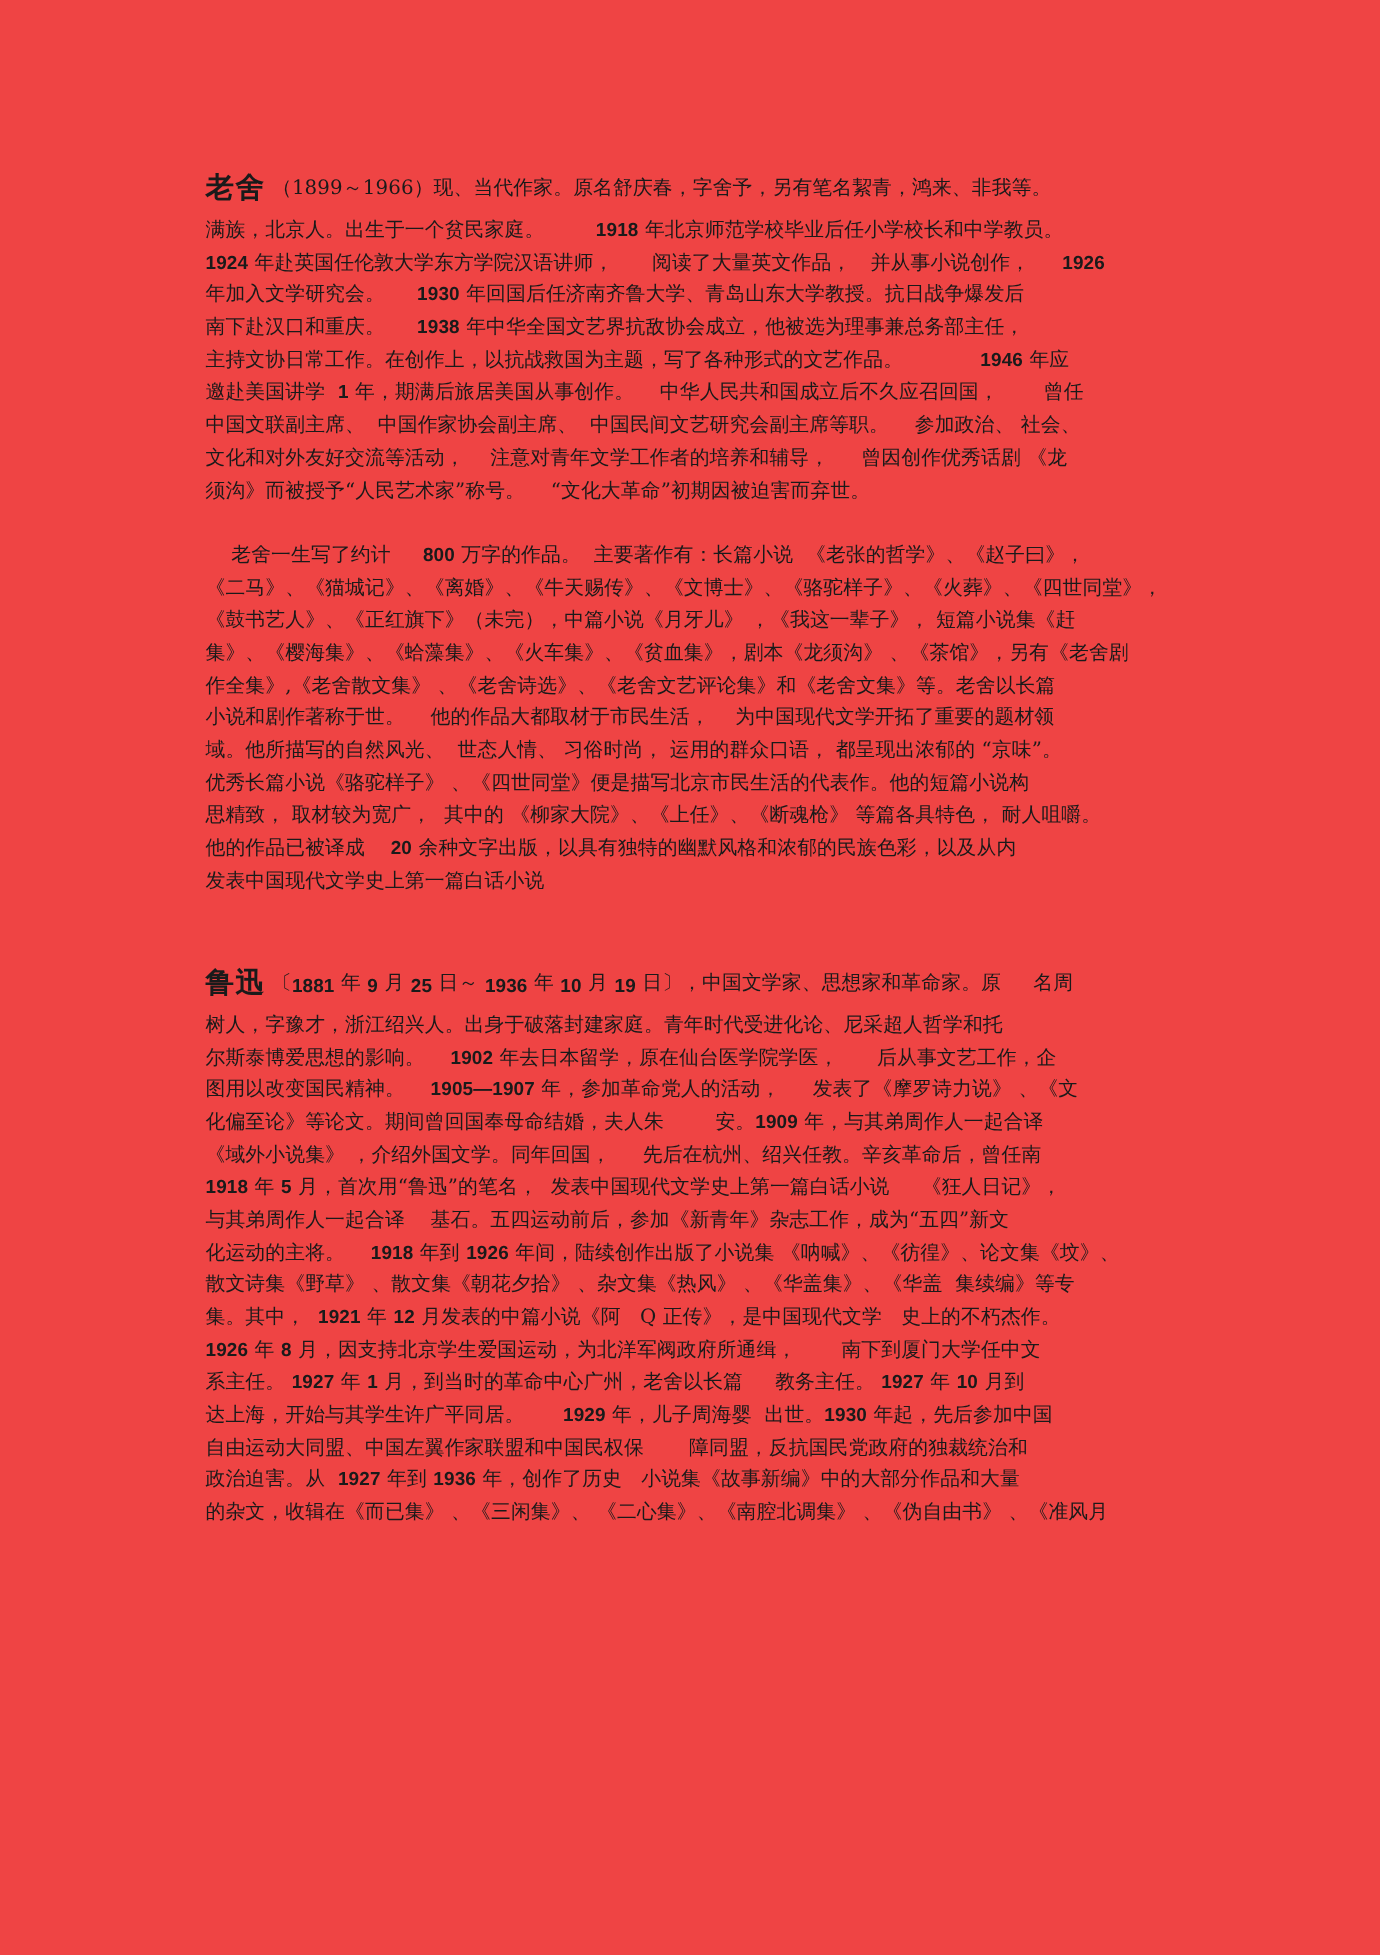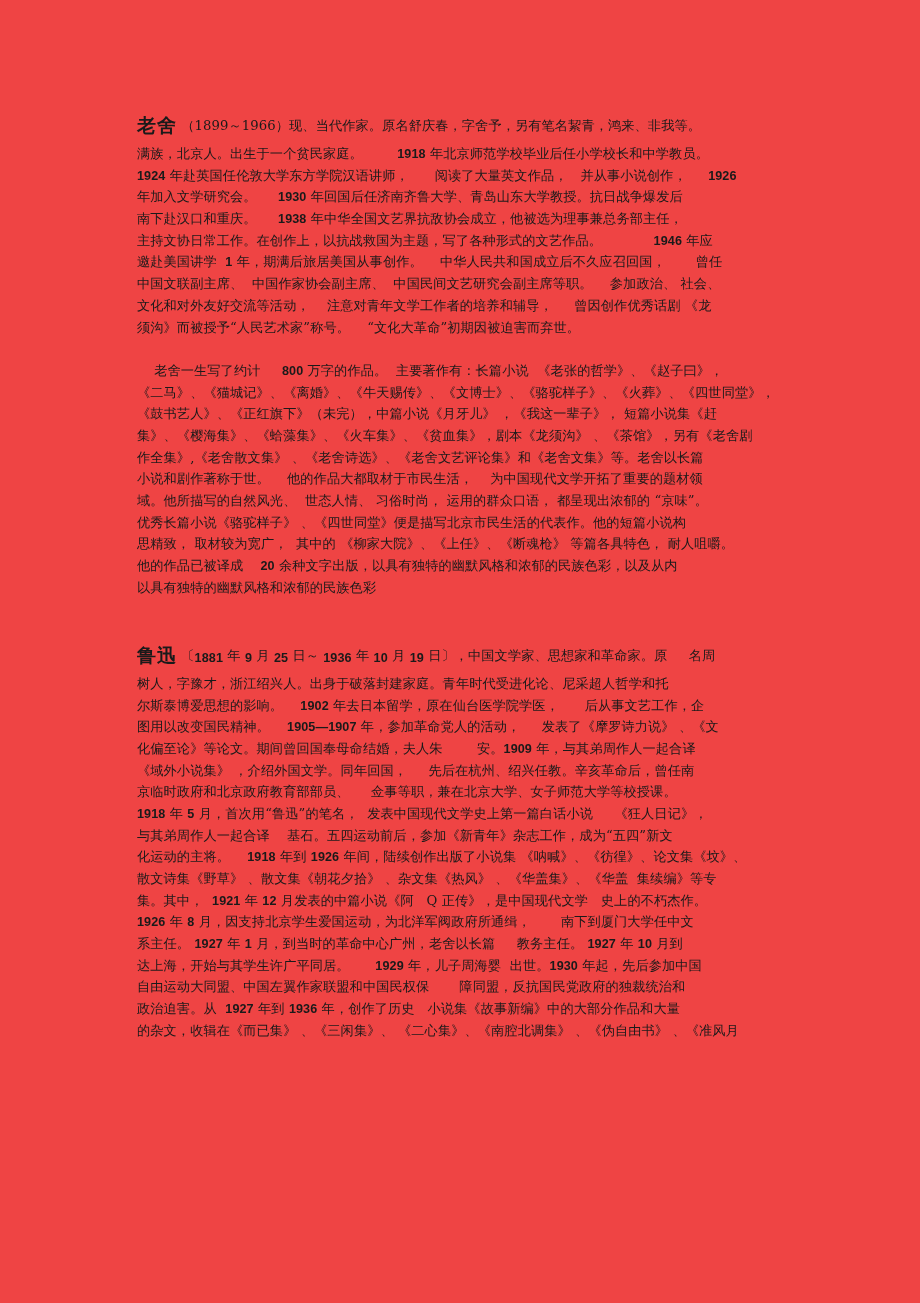--- a/index.html
+++ b/index.html
@@ -90,31 +90,30 @@
         <div class="line"><span>    老舍一生写了约计     </span><span class="num">800</span><span> 万字的作品。  主要著作有：长篇小说  《老张的哲学》、《赵子曰》，</span></div>
         <div class="line"><span>《二马》、《猫城记》、《离婚》、《牛天赐传》、《文博士》、《骆驼样子》、《火葬》、《四世同堂》，</span></div>
         <div class="line"><span>《鼓书艺人》、《正红旗下》（未完），中篇小说《月牙儿》 ，《我这一辈子》， 短篇小说集《赶</span></div>
         <div class="line"><span>集》、《樱海集》、《蛤藻集》、《火车集》、《贫血集》，剧本《龙须沟》 、《茶馆》，另有《老舍剧</span></div>
         <div class="line"><span>作全集》,《老舍散文集》 、《老舍诗选》、《老舍文艺评论集》和《老舍文集》等。老舍以长篇</span></div>
         <div class="line"><span>小说和剧作著称于世。    他的作品大都取材于市民生活，    为中国现代文学开拓了重要的题材领</span></div>
         <div class="line"><span>域。他所描写的自然风光、  世态人情、 习俗时尚， 运用的群众口语， 都呈现出浓郁的 “京味”。</span></div>
         <div class="line"><span>优秀长篇小说《骆驼样子》 、《四世同堂》便是描写北京市民生活的代表作。他的短篇小说构</span></div>
         <div class="line"><span>思精致， 取材较为宽广，  其中的 《柳家大院》、《上任》、《断魂枪》 等篇各具特色， 耐人咀嚼。</span></div>
         <div class="line"><span>他的作品已被译成    </span><span class="num">20</span><span> 余种文字出版，以具有独特的幽默风格和浓郁的民族色彩，以及从内</span></div>
-        <div class="line"><span>以具有独特的幽默风格和浓郁的民族色彩</span></div>
+        <div class="line"><span>发表中国现代文学史上第一篇白话小说</span></div>
       </div>
       <div class="gap-2"></div>
       <div class="block">
         <div class="line headline"><span class="name">鲁迅</span><span> </span><span class="rest">〔</span><span class="num">1881</span><span class="rest"> 年 </span><span class="num">9</span><span class="rest"> 月 </span><span class="num">25</span><span class="rest"> 日～ </span><span class="num">1936</span><span class="rest"> 年 </span><span class="num">10</span><span class="rest"> 月 </span><span class="num">19</span><span class="rest"> 日〕，中国文学家、思想家和革命家。原     名周</span></div>
         <div class="line"><span>树人，字豫才，浙江绍兴人。出身于破落封建家庭。青年时代受进化论、尼采超人哲学和托</span></div>
         <div class="line"><span>尔斯泰博爱思想的影响。    </span><span class="num">1902</span><span> 年去日本留学，原在仙台医学院学医，      后从事文艺工作，企</span></div>
         <div class="line"><span>图用以改变国民精神。    </span><span class="num">1905—1907</span><span> 年，参加革命党人的活动，     发表了《摩罗诗力说》 、《文</span></div>
         <div class="line"><span>化偏至论》等论文。期间曾回国奉母命结婚，夫人朱        安。</span><span class="num">1909</span><span> 年，与其弟周作人一起合译</span></div>
         <div class="line"><span>《域外小说集》 ，介绍外国文学。同年回国，     先后在杭州、绍兴任教。辛亥革命后，曾任南</span></div>
-        <div class="line"><span>京临时政府和北京政府教育部部员、     佥事等职，兼在北京大学、女子师范大学等校授课。</span></div>
         <div class="line"><span class="num">1918</span><span> 年 </span><span class="num">5</span><span> 月，首次用“鲁迅”的笔名，  发表中国现代文学史上第一篇白话小说     《狂人日记》，</span></div>
         <div class="line"><span>与其弟周作人一起合译    基石。五四运动前后，参加《新青年》杂志工作，成为“五四”新文</span></div>
         <div class="line"><span>化运动的主将。    </span><span class="num">1918</span><span> 年到 </span><span class="num">1926</span><span> 年间，陆续创作出版了小说集 《呐喊》、《彷徨》、论文集《坟》、</span></div>
         <div class="line"><span>散文诗集《野草》 、散文集《朝花夕拾》 、杂文集《热风》 、《华盖集》、《华盖  集续编》等专</span></div>
         <div class="line"><span>集。其中，  </span><span class="num">1921</span><span> 年 </span><span class="num">12</span><span> 月发表的中篇小说《阿   Q 正传》，是中国现代文学   史上的不朽杰作。</span></div>
         <div class="line"><span class="num">1926</span><span> 年 </span><span class="num">8</span><span> 月，因支持北京学生爱国运动，为北洋军阀政府所通缉，       南下到厦门大学任中文</span></div>
         <div class="line"><span>系主任。 </span><span class="num">1927</span><span> 年 </span><span class="num">1</span><span> 月，到当时的革命中心广州，老舍以长篇     教务主任。 </span><span class="num">1927</span><span> 年 </span><span class="num">10</span><span> 月到</span></div>
         <div class="line"><span>达上海，开始与其学生许广平同居。      </span><span class="num">1929</span><span> 年，儿子周海婴  出世。</span><span class="num">1930</span><span> 年起，先后参加中国</span></div>
         <div class="line"><span>自由运动大同盟、中国左翼作家联盟和中国民权保       障同盟，反抗国民党政府的独裁统治和</span></div>
         <div class="line"><span>政治迫害。从  </span><span class="num">1927</span><span> 年到 </span><span class="num">1936</span><span> 年，创作了历史   小说集《故事新编》中的大部分作品和大量</span></div>

